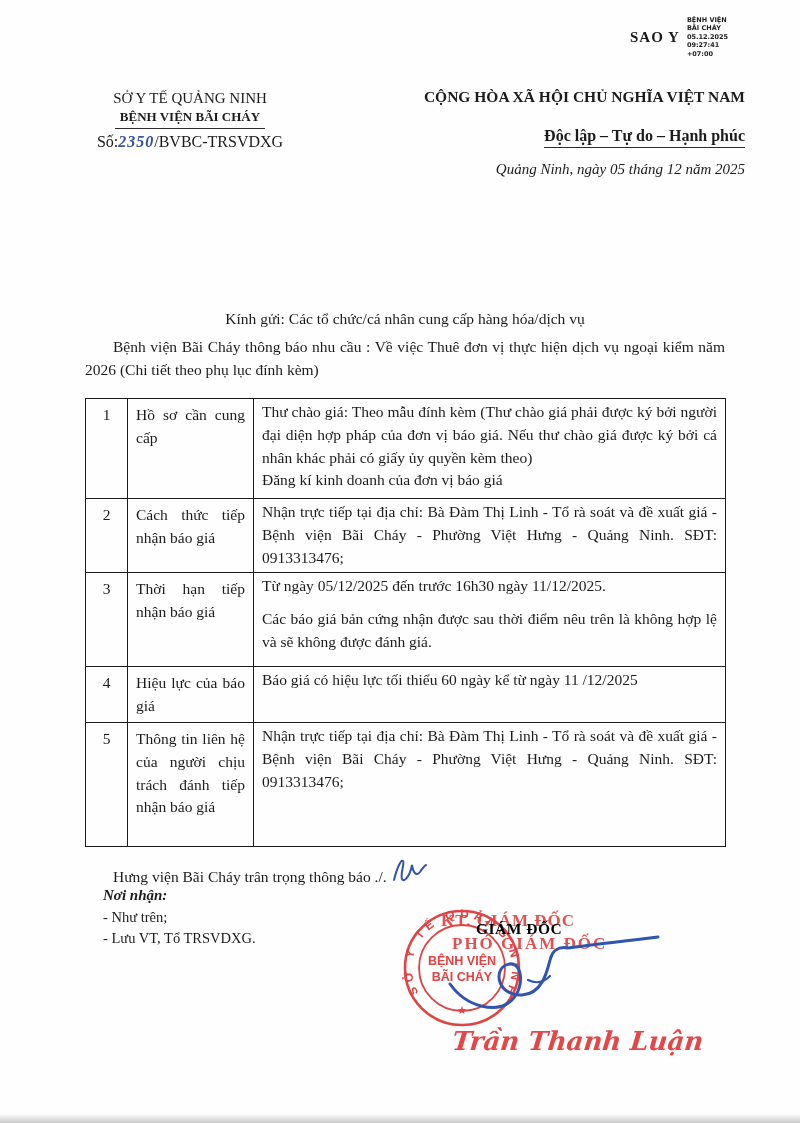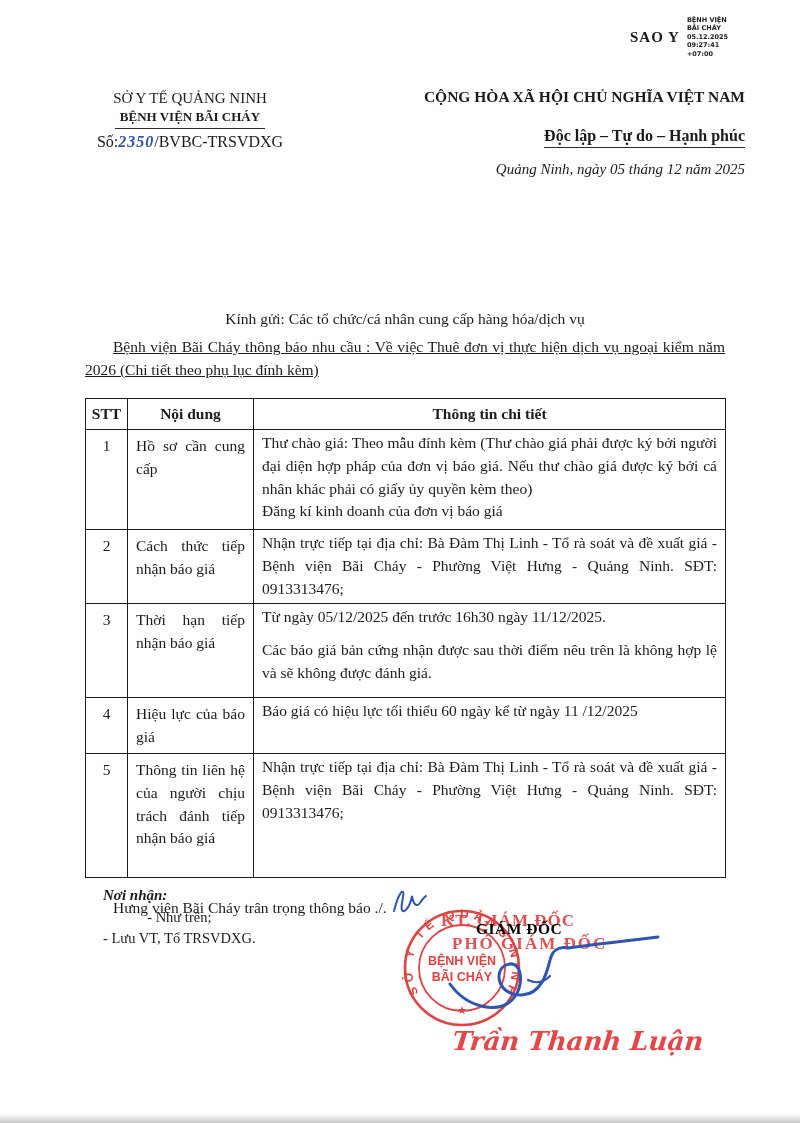--- a/index.html
+++ b/index.html
@@ -23,21 +23,21 @@
 
   .hdr-right{position:absolute;left:330px;top:88px;width:415px;text-align:right;}
   .hdr-right .n1{font-size:15.5px;font-weight:bold;}
   .hdr-right .n2{display:inline-block;font-size:16px;font-weight:bold;margin-top:3px;
         border-bottom:1.6px solid #2a2a2a;padding-bottom:2px;}
   .hdr-right .pd{font-style:italic;font-size:15px;margin-top:13px;}
 
   
   .main{position:absolute;left:85px;top:272px;width:640px;font-size:15.5px;line-height:1.45;margin-top:36px;}
   .main .salutation{text-align:center;margin:0;}
-  .main p.body-p{margin:6px 0 0 0;text-indent:28px;text-align:justify;text-decoration:underline;}
+  .main p.body-p{margin:6px 0 0 0;text-indent:28px;text-align:justify;}
 
   .doc-table{border-collapse:collapse;width:640px;table-layout:fixed;margin-top:17px;}
   .doc-table th,.doc-table td{border:1.7px solid #1b1b1b;padding:2px 8px;vertical-align:top;
         font-size:15.5px;line-height:1.46;}
   .doc-table th{font-weight:bold;text-align:center;height:26px;vertical-align:middle;padding:2px 4px;}
   .col-stt{width:42px;} .col-nd{width:126px;} .col-ct{width:472px;}
   td.c-stt{text-align:center;padding-top:5px;}
   td.c-nd{text-align:justify;padding-top:5px;}
   td.c-ct p{margin:0;text-align:justify;}
   td.c-ct p + p{margin-top:10px;}
@@ -45,21 +45,21 @@
   td.c-ct p:empty{display:none;}
   tr.h1 td{height:92px;} tr.h2 td{height:66px;} tr.h3 td{height:86px;}
   tr.h4 td{height:48px;} tr.h5 td{height:116px;}
 
   .closing{margin:9px 0 0 0;padding-left:28px;}
   .closing svg{vertical-align:-4px;margin-left:2px;}
 
   
   .recipients{position:absolute;left:103px;top:884px;font-size:14.5px;line-height:1.5;}
   .recipients .lbl{font-weight:bold;font-style:italic;font-size:15px;}
-  .recipients .line{white-space:pre-line;text-align:center;}
+  .recipients .line{white-space:pre-line;}
 
   
   .sig-title-black{position:absolute;left:476px;top:920px;font-weight:bold;font-size:15.5px;
         letter-spacing:.5px;z-index:3;color:#000000;}
   .sig-title-red1{position:absolute;left:441px;top:911px;font-weight:bold;font-size:17px;
         color:#e04343;z-index:2;letter-spacing:1px;opacity:.92;}
   .sig-title-red2{position:absolute;left:452px;top:934px;font-weight:bold;font-size:17px;
         color:#e04343;z-index:2;letter-spacing:2px;opacity:.92;}
   .round-stamp{position:absolute;left:401px;top:907px;z-index:1;}
   .handwriting{position:absolute;left:432px;top:922px;z-index:4;}
@@ -101,25 +101,20 @@
     <p class="salutation">Kính gửi: Các tổ chức/cá nhân cung cấp hàng hóa/dịch vụ</p>
     <p class="body-p">Bệnh viện Bãi Cháy thông báo nhu cầu : Về việc Thuê đơn vị thực hiện dịch vụ ngoại kiểm năm 2026 (Chi tiết theo phụ lục đính kèm)</p>
 
     <table class="doc-table">
       <colgroup>
           <col class="col-stt">
           <col class="col-nd">
           <col class="col-ct">
         </colgroup>
       <tbody>
-          <tr>
-        <th>STT</th>
-        <th>Nội dung</th>
-        <th>Thông tin chi tiết</th>
-      </tr>
       <tr class="h1">
         <td class="c-stt">1</td>
         <td class="c-nd">Hồ sơ cần cung cấp</td>
         <td class="c-ct tight">
           <p>Thư chào giá: Theo mẫu đính kèm (Thư chào giá phải được ký bởi người đại diện hợp pháp của đơn vị báo giá. Nếu thư chào giá được ký bởi cá nhân khác phải có giấy ủy quyền kèm theo)</p>
           <p>Đăng kí kinh doanh của đơn vị báo giá</p>
         </td>
       </tr>
       <tr class="h2">
         <td class="c-stt">2</td>

